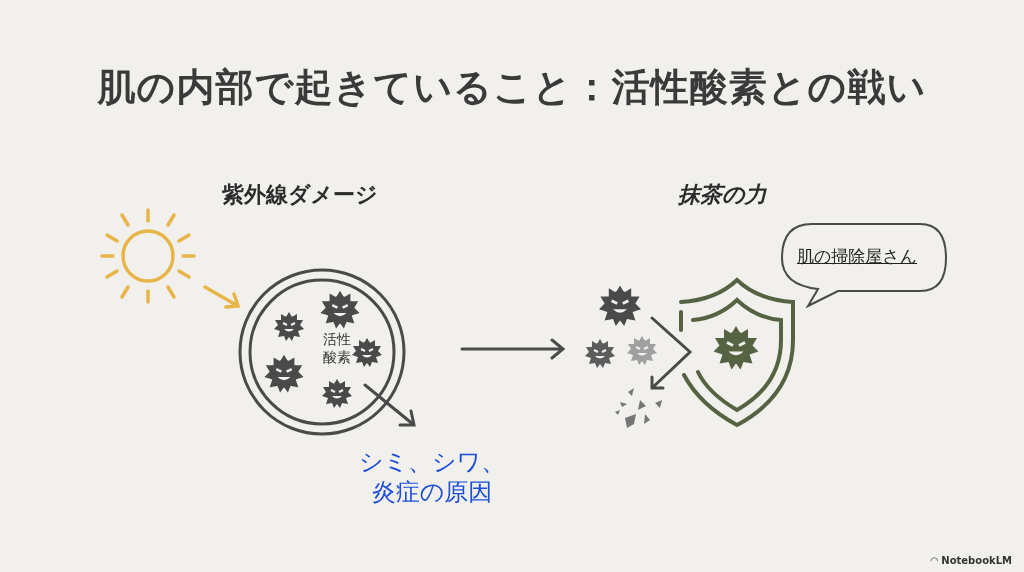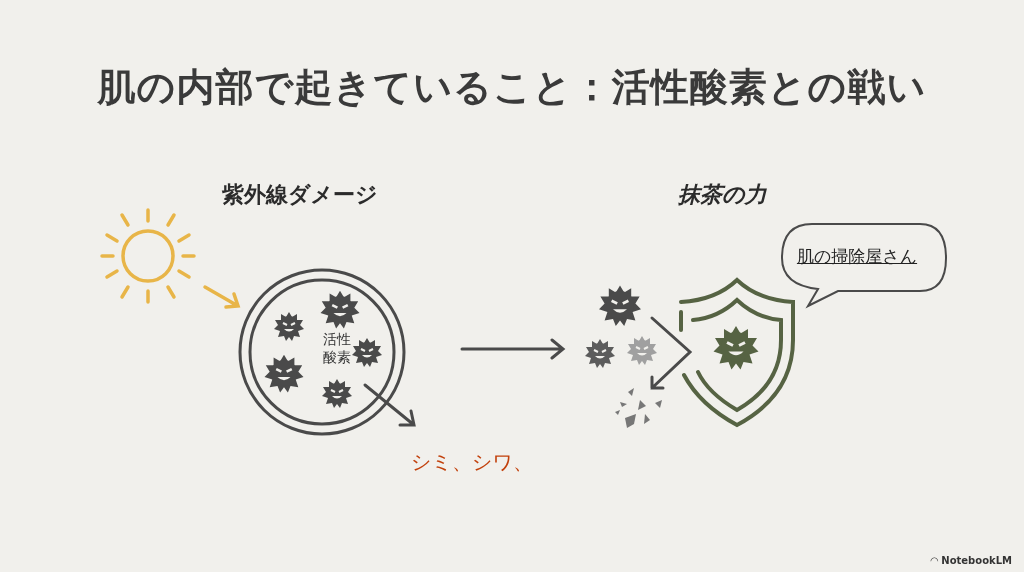--- a/index.html
+++ b/index.html
@@ -3,21 +3,21 @@
 <meta charset="utf-8">
 <style>
   html,body{margin:0;padding:0;}
   body{width:1024px;height:572px;background:#f1f0ec;position:relative;overflow:hidden;font-family:"DejaVu Sans",sans-serif;color:#2e2e2e;}
   .title{position:absolute;left:0;top:62px;width:1024px;text-align:center;font-family:"DejaVu Serif",serif;font-weight:bold;font-size:38px;letter-spacing:1px;color:#3a3a3a;}
   .section{position:absolute;font-size:22px;font-weight:bold;color:#2b2b2b;}
   .sec-left{left:222px;top:180px;}
   .sec-right{left:678px;top:180px;font-style:italic;}
   svg.art{position:absolute;left:0;top:0;}
   .inner-label{position:absolute;left:306px;top:330px;font-size:14px;line-height:18px;color:#333;width:40px;text-align:center;margin-left:11px;}
-  .result{position:absolute;left:392px;top:447px;font-size:20px;line-height:30px;color:#c2410c;text-align:center;width:160px;}
+  .result{position:absolute;left:352px;top:447px;font-size:24px;line-height:30px;color:#1d4ed8;text-align:center;width:160px;}
   .bubble-text{position:absolute;left:782px;top:245px;font-size:17px;color:#222;width:150px;text-align:center;text-decoration:underline;}
   .brand{position:absolute;right:12px;bottom:6px;font-size:10px;font-weight:bold;color:#333;display:flex;align-items:center;gap:3px;}
 </style>
 </head>
 <body>
 
 <div class="title">肌の内部で起きていること：活性酸素との戦い</div>
 
 <div class="section sec-left">紫外線ダメージ</div>
 <div class="section sec-right">抹茶の力</div>
@@ -127,20 +127,21 @@
   </g>
 </svg>
 
 <div class="inner-label">
   <div>活性</div>
   <div>酸素</div>
 </div>
 
 <div class="result">
   <div>シミ、シワ、</div>
+  <div>炎症の原因</div>
 </div>
 
 <div class="bubble-text">肌の掃除屋さん</div>
 
 <div class="brand">
   <span>◠</span>
   <span>NotebookLM</span>
 </div>
 
 </body></html>

